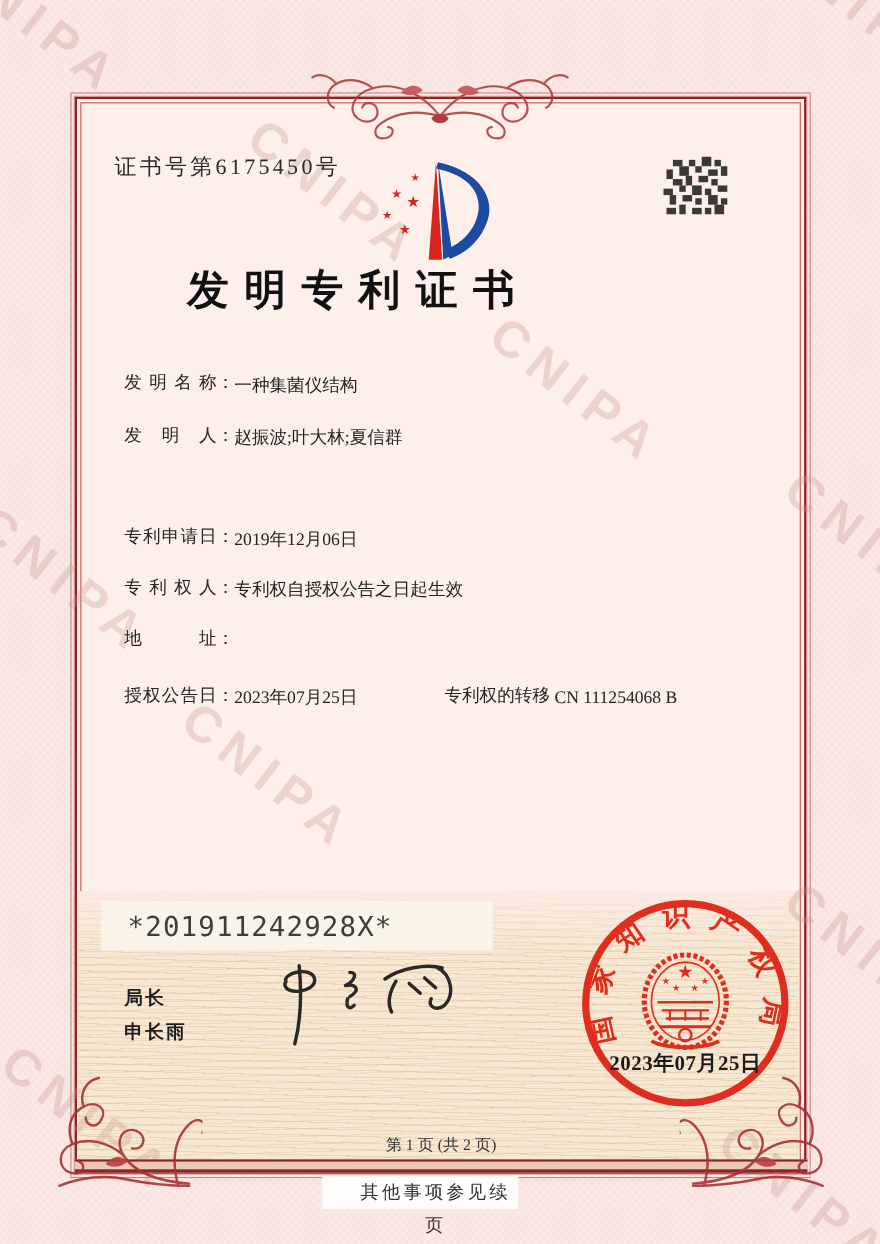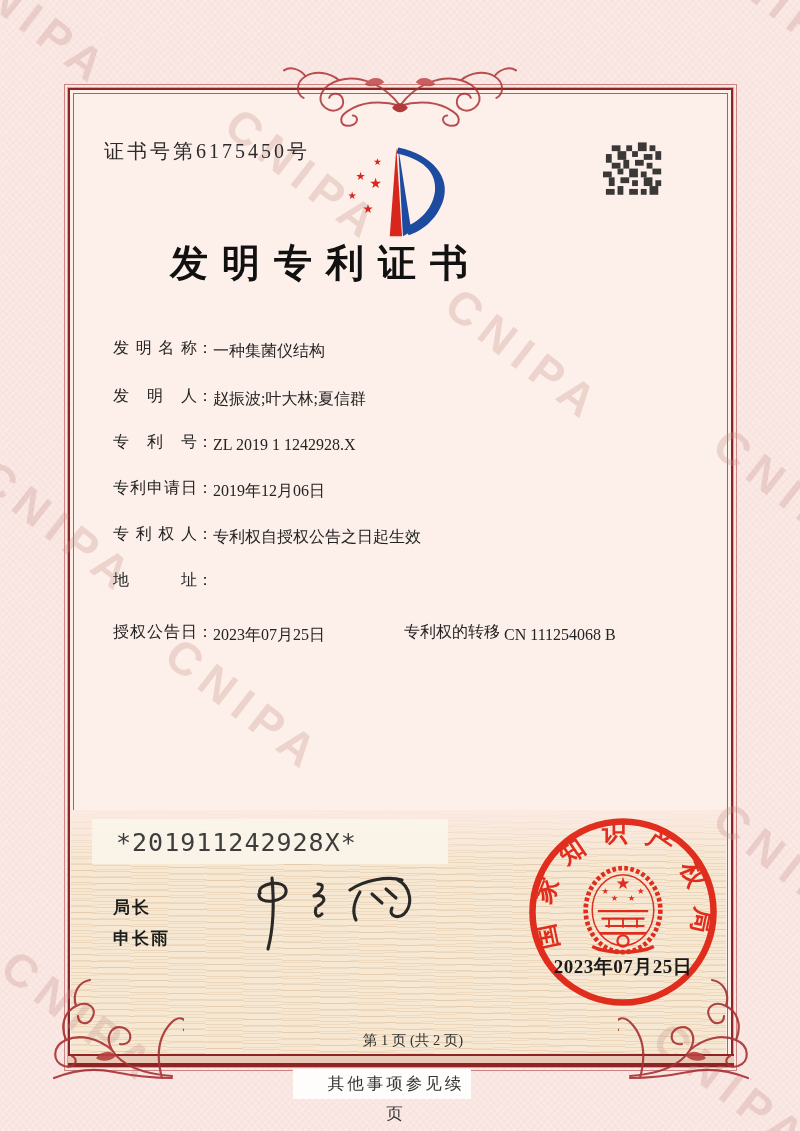--- a/index.html
+++ b/index.html
@@ -57,21 +57,21 @@
   .officer-title, .officer-name { position:absolute; left:113px; font-family:"Liberation Sans", sans-serif;
     font-weight:bold; font-size:17px; letter-spacing:2px; color:#1d1d1d;text-align:center; }
   .officer-title { top:896px; } .officer-name { top:927px; }
   .signature { position:absolute; left:222px; top:858px; width:210px; height:95px; z-index:4; }
   .seal { position:absolute; left:525px; top:814px; width:196px; height:196px; z-index:4; opacity:.95; }
   .seal-ring-text { font-size:27px; letter-spacing:18px; font-weight:bold; fill:#df2415;
     font-family:"Liberation Serif", serif; }
   .seal-date { position:absolute; left:548px; top:954px; width:150px; z-index:5; text-align:center;
     font-size:19px; font-weight:600; color:#1a1a1a; letter-spacing:0.5px; }
   .page-info { position:absolute; left:68px; top:1031px; width:666px; text-align:center;
-    font-size:14.5px; color:#333; z-index:3;padding-left:12px; }
+    font-size:14.5px; color:#333; z-index:3; }
   .note-strip { position:absolute; left:293px; top:1069px; width:178px; height:30px; background:#fefdfb;
     z-index:3; text-align:center; }
   .note-text { font-size:16.5px; line-height:30px; letter-spacing:3px; color:#333;padding-left:28px; }
   .ornament { position:absolute; z-index:5; pointer-events:none; }
   .orn-top { left:282px; top:54px; width:236px; height:76px; }
   .orn-bl { left:44px; top:972px; width:140px; height:110px; }
   .orn-br { left:618px; top:972px; width:140px; height:110px; transform:scaleX(-1); }
   svg text.star { font-family:"DejaVu Sans", sans-serif; }
 </style>
 </head>
@@ -143,23 +143,20 @@
     </svg>
 
     <div class="title">发明专利证书</div>
 
     <div class="row" style="top:338px">
       <span class="flabel">发明名称</span><span class="fcolon">：</span><span class="fvalue">一种集菌仪结构</span>
     </div>
     <div class="row" style="top:386px">
       <span class="flabel">发明人</span><span class="fcolon">：</span><span class="fvalue">赵振波;叶大林;夏信群</span>
     </div>
-    <div class="row" style="top:432px">
-      <span class="flabel">专利号</span><span class="fcolon">：</span><span class="fvalue">ZL 2019 1 1242928.X</span>
-    </div>
     <div class="row" style="top:478px">
       <span class="flabel">专利申请日</span><span class="fcolon">：</span><span class="fvalue">2019年12月06日</span>
     </div>
     <div class="row" style="top:524px">
       <span class="flabel">专利权人</span><span class="fcolon">：</span><span class="fvalue">专利权自授权公告之日起生效</span>
     </div>
     <div class="row" style="top:570px">
       <span class="flabel">地址</span><span class="fcolon">：</span>
     </div>
     <div class="row" style="top:622px">

